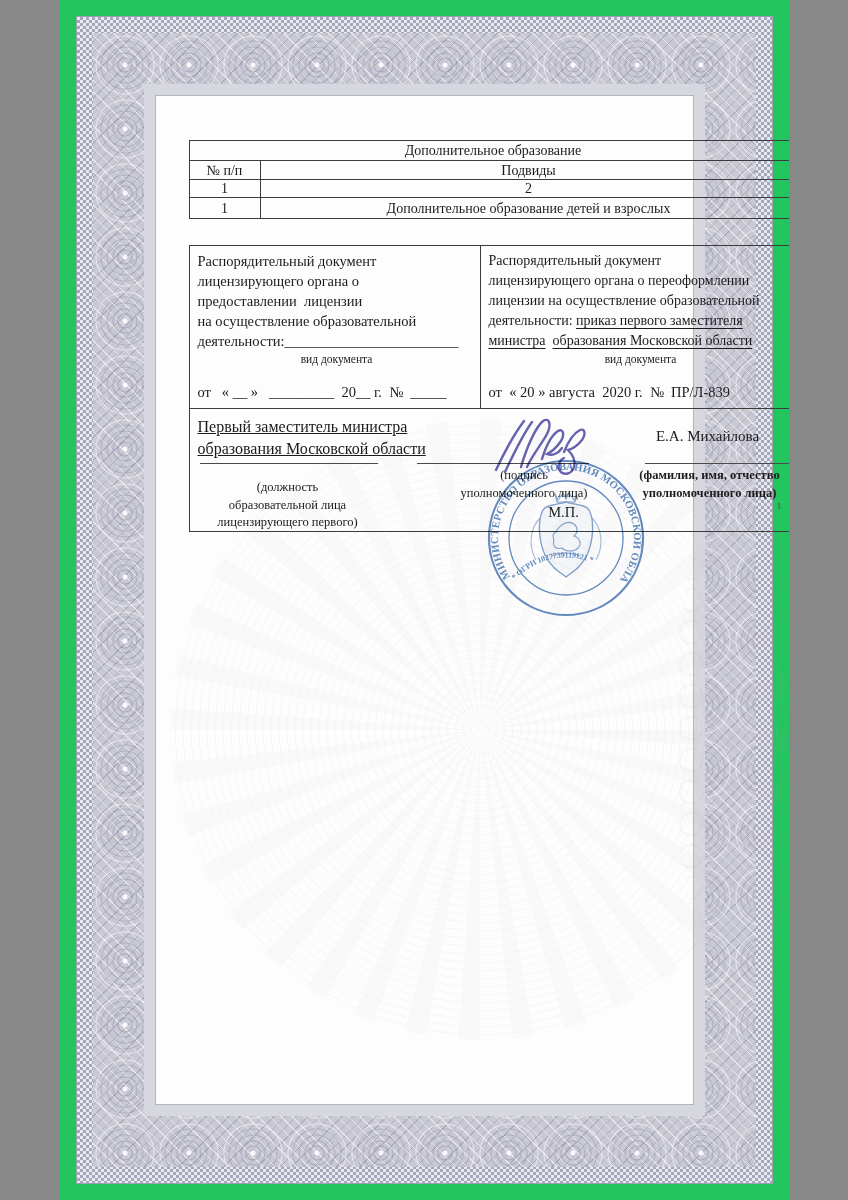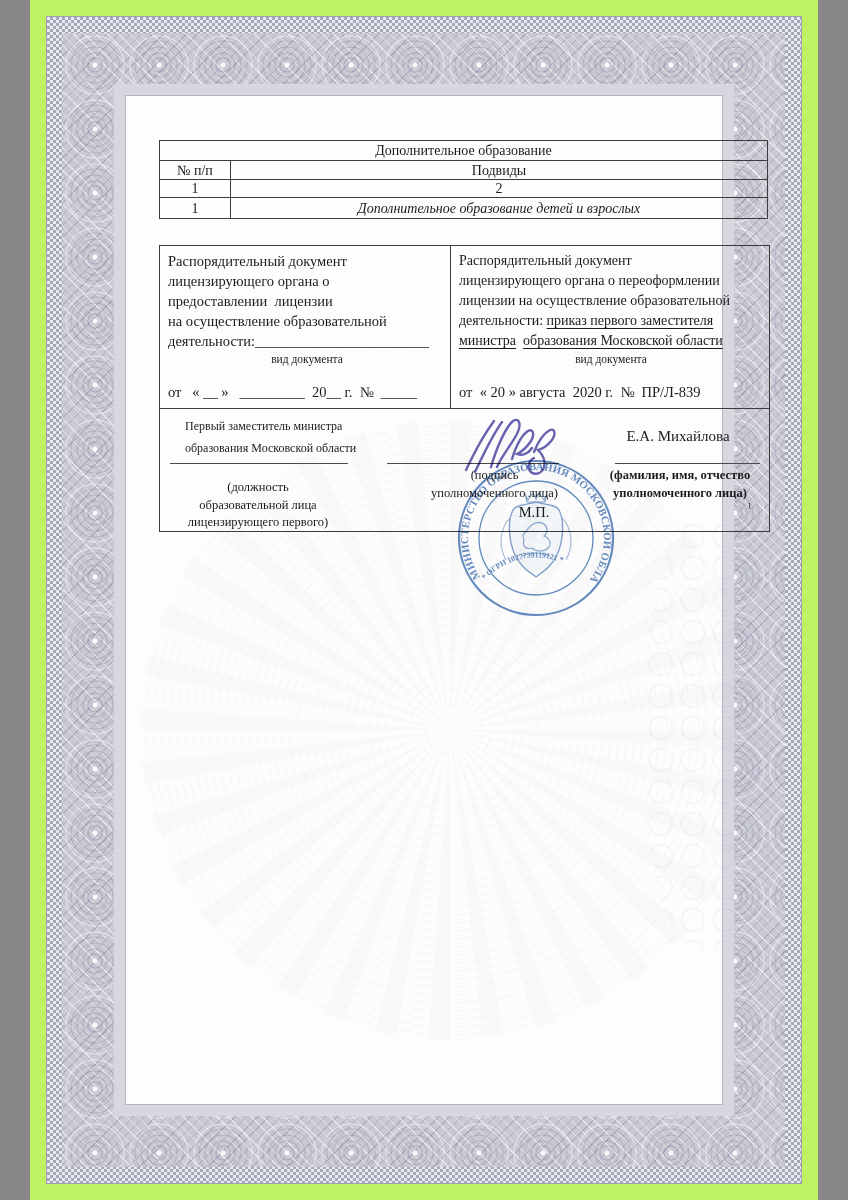--- a/index.html
+++ b/index.html
@@ -1,18 +1,18 @@
 <!DOCTYPE html>
 <html><head>
 <meta charset="utf-8">
 <style>
   html,body { margin:0; padding:0; background:#888; }
   .page {
-    position:relative; width:788px; height:1200px; margin:0 auto;
-    background:#bef264; overflow:hidden;
+    position:relative; width:729px; height:1200px; margin:0 auto;
+    background:#22c55e; overflow:hidden;
     font-family:"Liberation Serif", serif; color:#1b1b1b;
   }
   
   .frame-checker {
     position:absolute; inset:16px; z-index:1;
     background: repeating-conic-gradient(#a7a7ba 0% 25%, #e9e9f0 0% 50%);
     background-size:6px 6px;
     border:1px solid #9e9eb2;
   }
   .frame-band {
@@ -53,38 +53,38 @@
 
   table.edu-table {
     position:absolute; left:129px; top:140px; width:609px;
     border-collapse:collapse; font-size:14px;
   }
   table.edu-table td { border:1px solid #3b3b3b; text-align:center; padding:0 2px; line-height:17px; }
   td.t-title { height:19px; }
   td.t-h { height:18px; }
   td.t-c { height:17px; }
   td.c1 { width:66px; }
-  td.t-sub { text-align:left; padding-left:8px; height:20px;font-style:italic; }
+  td.t-sub { text-align:left; padding-left:8px; height:20px; }
 
   .docs-box {
     position:absolute; left:129px; top:245px; width:609px; height:285px;
     border:1px solid #3b3b3b;
   }
   .docs-cols { display:flex; height:162px; border-bottom:1px solid #3b3b3b; }
   .doc-cell { position:relative; box-sizing:border-box; padding:5px 4px 0 8px; }
   .doc-left { width:291px; border-right:1px solid #3b3b3b; font-size:14.5px; }
   .doc-right { width:316px; font-size:14px; }
   .dl { line-height:20px; white-space:pre-wrap; }
   .u { text-decoration:underline; text-underline-offset:3px; text-decoration-thickness:1px; }
   .u + .u { margin-left:7px; }
   .doc-caption { text-align:center; font-size:11.5px; line-height:14px; margin-top:1px; }
   .doc-date { position:absolute; bottom:7px; left:8px; right:4px; white-space:pre; font-size:14.5px; }
 
   .sig-area { position:absolute; left:0; top:0; width:607px; height:283px; }
-  .pos-lines { position:absolute; left:25px; top:170px; font-size:12px; line-height:21.5px; }
+  .pos-lines { position:absolute; left:8px; top:170px; font-size:16px; line-height:21.5px;text-decoration:underline; }
   .rule { position:absolute; border-top:1px solid #4a4a4a; height:0; }
   .rule-pos  { left:10px;  top:217px; width:178px; }
   .rule-sig  { left:227px; top:217px; width:172px; }
   .rule-name { left:455px; top:217px; width:145px; }
   .cap { position:absolute; top:221px; text-align:center; font-size:12.5px; line-height:17.5px; }
   .cap-pos  { left:8px;   width:180px;margin-top:12px; }
   .cap-sig  { left:237px; width:195px; }
   .cap-name { left:430px; width:180px;font-weight:bold; }
   .mp { position:absolute; left:344px; top:258px; width:60px; text-align:center; font-size:14.5px; }
   .name { position:absolute; left:428px; top:182px; width:180px; text-align:center; font-size:15px; }

